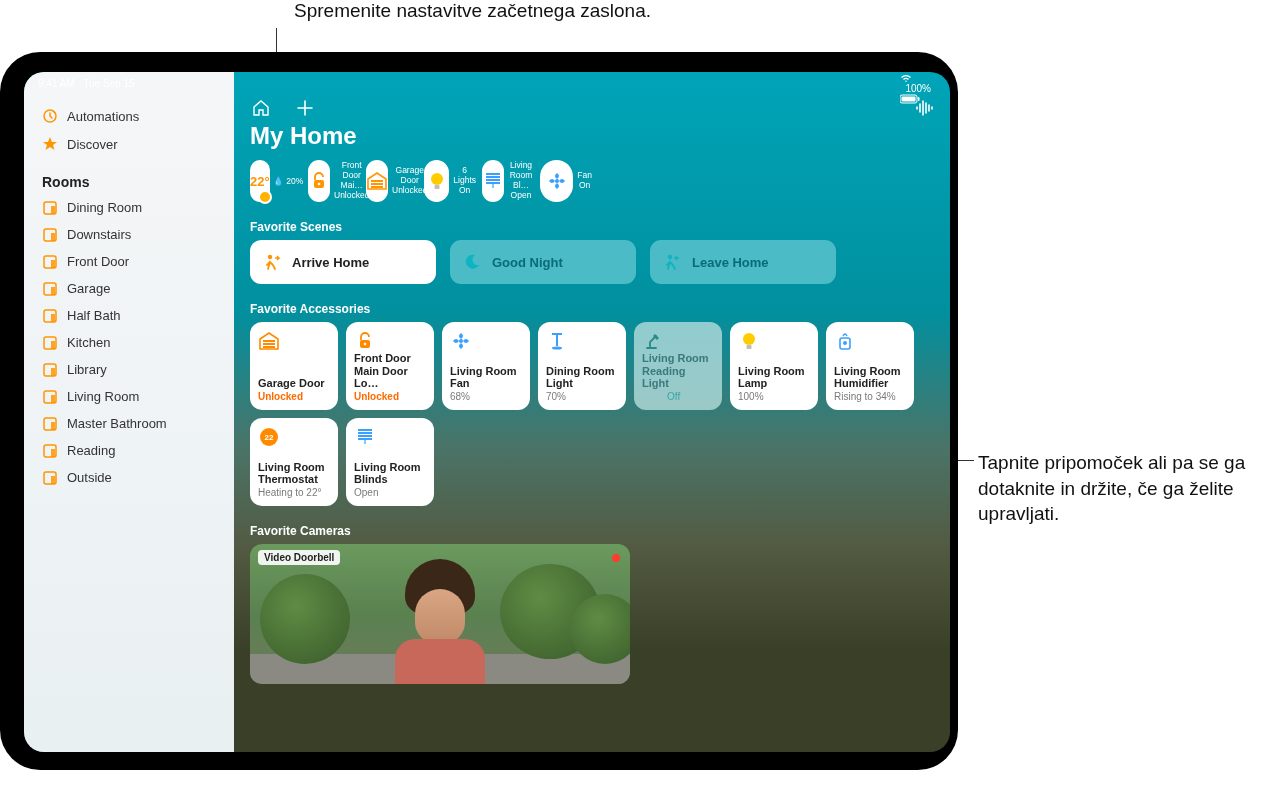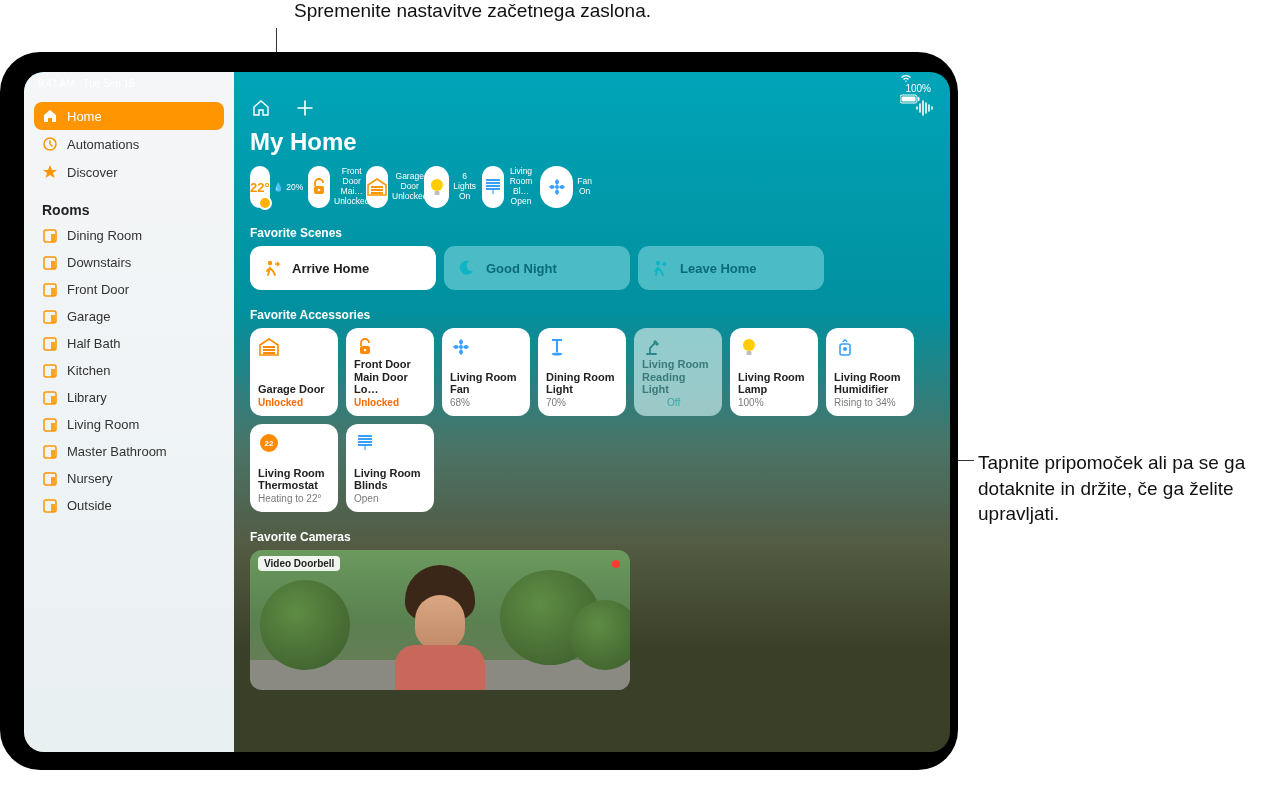--- a/index.html
+++ b/index.html
@@ -34,33 +34,33 @@
   .nav-item .icon { width:16px; height:16px; display:flex; align-items:center; justify-content:center;}
   .rooms-header{ font-weight:600; font-size:14px; padding:10px 18px 4px; color:#222;}
   .room-item { display:flex; align-items:center; gap:9px; height:27px; padding:0 18px; cursor:pointer;}
   .room-item .icon{ width:16px;height:16px; display:flex;align-items:center;justify-content:center;}
 
   
   .main { flex:1; height:100%; padding:22px 14px 0 16px; overflow:hidden; position:relative; color:#fff;}
   .toolbar { display:flex; align-items:center; gap:22px; height:28px;}
   .toolbar .spacer{flex:1;}
   .tool-btn { width:22px;height:22px; display:flex;align-items:center;justify-content:center; cursor:pointer;}
-  .title { font-size:24px; font-weight:700; margin-top:6px;}
+  .title { font-size:24px; font-weight:700; }
 
   .status-row { display:flex; gap:6px; margin-top:10px;}
   .pill { width:52px; display:flex; align-items:center; gap:4px;}
   .pill .circle{ width:42px;height:42px;border-radius:21px;background:#fff; display:flex; align-items:center; justify-content:center; position:relative;}
   .pill .lbl{ font-size:8.5px; text-align:center; line-height:1.15; color:#fff;}
   .temp-circle{ font-weight:600; color:#ff9500; font-size:13px;}
   .temp-sub{ font-size:8.5px; color:#fff; display:flex;align-items:center;gap:2px;}
   .sun-badge{ position:absolute; bottom:-2px; right:-2px; width:14px;height:14px;border-radius:7px;background:#ffb300; border:2px solid #fff;}
 
   .section-label{ font-size:12px; font-weight:600; margin-top:18px; margin-bottom:6px; color:#fff;}
 
-  .scenes { display:flex; flex-wrap:wrap; gap:8px;}
+  .scenes { display:flex; flex-wrap:wrap; gap:14px;}
   .scene-card { width:186px; height:44px; border-radius:11px; display:flex; align-items:center; gap:10px; padding:0 12px; font-size:13px; font-weight:600; cursor:pointer;}
   .scene-card.white{ background:#fff; color:#222;}
   .scene-card.teal{ background:rgba(100,200,210,0.75); color:#0a6a7a;}
   .scene-icon{ width:20px;height:20px;display:flex;align-items:center;justify-content:center; color:#ff9500;}
   .scene-card.teal .scene-icon{ color:#0fb4c4;}
 
   .tiles { display:flex; flex-wrap:wrap; gap:8px;}
   .tile { width:88px; height:88px; border-radius:12px; padding:8px; display:flex; flex-direction:column; justify-content:space-between; cursor:pointer; font-size:11px;}
   .tile.white{ background:#fff; color:#222;}
   .tile.dim{ background:rgba(180,220,220,0.8); color:#3a7a7a;}
@@ -112,28 +112,20 @@
               <rect x="0" y="1" width="17" height="8" rx="2" fill="none" stroke="#fff"></rect>
               <rect x="1.5" y="2.5" width="14" height="5" rx="1" fill="#fff"></rect>
               <rect x="18" y="3" width="1.5" height="4" rx="0.7" fill="#fff"></rect>
             </svg>
       </span>
     </div>
   </div>
 
   <div class="sidebar">
     <div class="nav-group" id="nav-group">
-          <div class="nav-item active">
-            <span class="icon" style="color:#fff">
-              <svg width="16" height="16" viewBox="0 0 16 16">
-                <path d="M2 7 L8 2 L14 7 V14 H10 V10 H6 V14 H2 Z" fill="currentColor"></path>
-              </svg>
-            </span>
-            <span>Home</span>
-          </div>
           <div class="nav-item">
             <span class="icon" style="color:#ff9500">
               <svg width="16" height="16" viewBox="0 0 16 16">
                 <circle cx="8" cy="8" r="6" fill="none" stroke="#ff9500" stroke-width="1.5"></circle>
                 <path d="M8 5 V8 L10 10" stroke="#ff9500" stroke-width="1.5" fill="none" stroke-linecap="round"></path>
                 <path d="M11 3 L14 6" stroke="#ff9500" stroke-width="1.3"></path>
               </svg>
             </span>
             <span>Automations</span>
           </div>
@@ -229,21 +221,21 @@
             </span>
             <span>Master Bathroom</span>
           </div>
           <div class="room-item">
             <span class="icon">
               <svg width="16" height="16" viewBox="0 0 16 16">
                 <rect x="2" y="2" width="12" height="12" rx="2" fill="none" stroke="#ff9500" stroke-width="1.5"></rect>
                 <rect x="9" y="6" width="4" height="8" fill="#ff9500" opacity="0.85"></rect>
               </svg>
             </span>
-            <span>Nursery</span>
+            <span>Reading</span>
           </div>
           <div class="room-item">
             <span class="icon">
               <svg width="16" height="16" viewBox="0 0 16 16">
                 <rect x="2" y="2" width="12" height="12" rx="2" fill="none" stroke="#ff9500" stroke-width="1.5"></rect>
                 <rect x="9" y="6" width="4" height="8" fill="#ff9500" opacity="0.85"></rect>
               </svg>
             </span>
             <span>Outside</span>
           </div>

